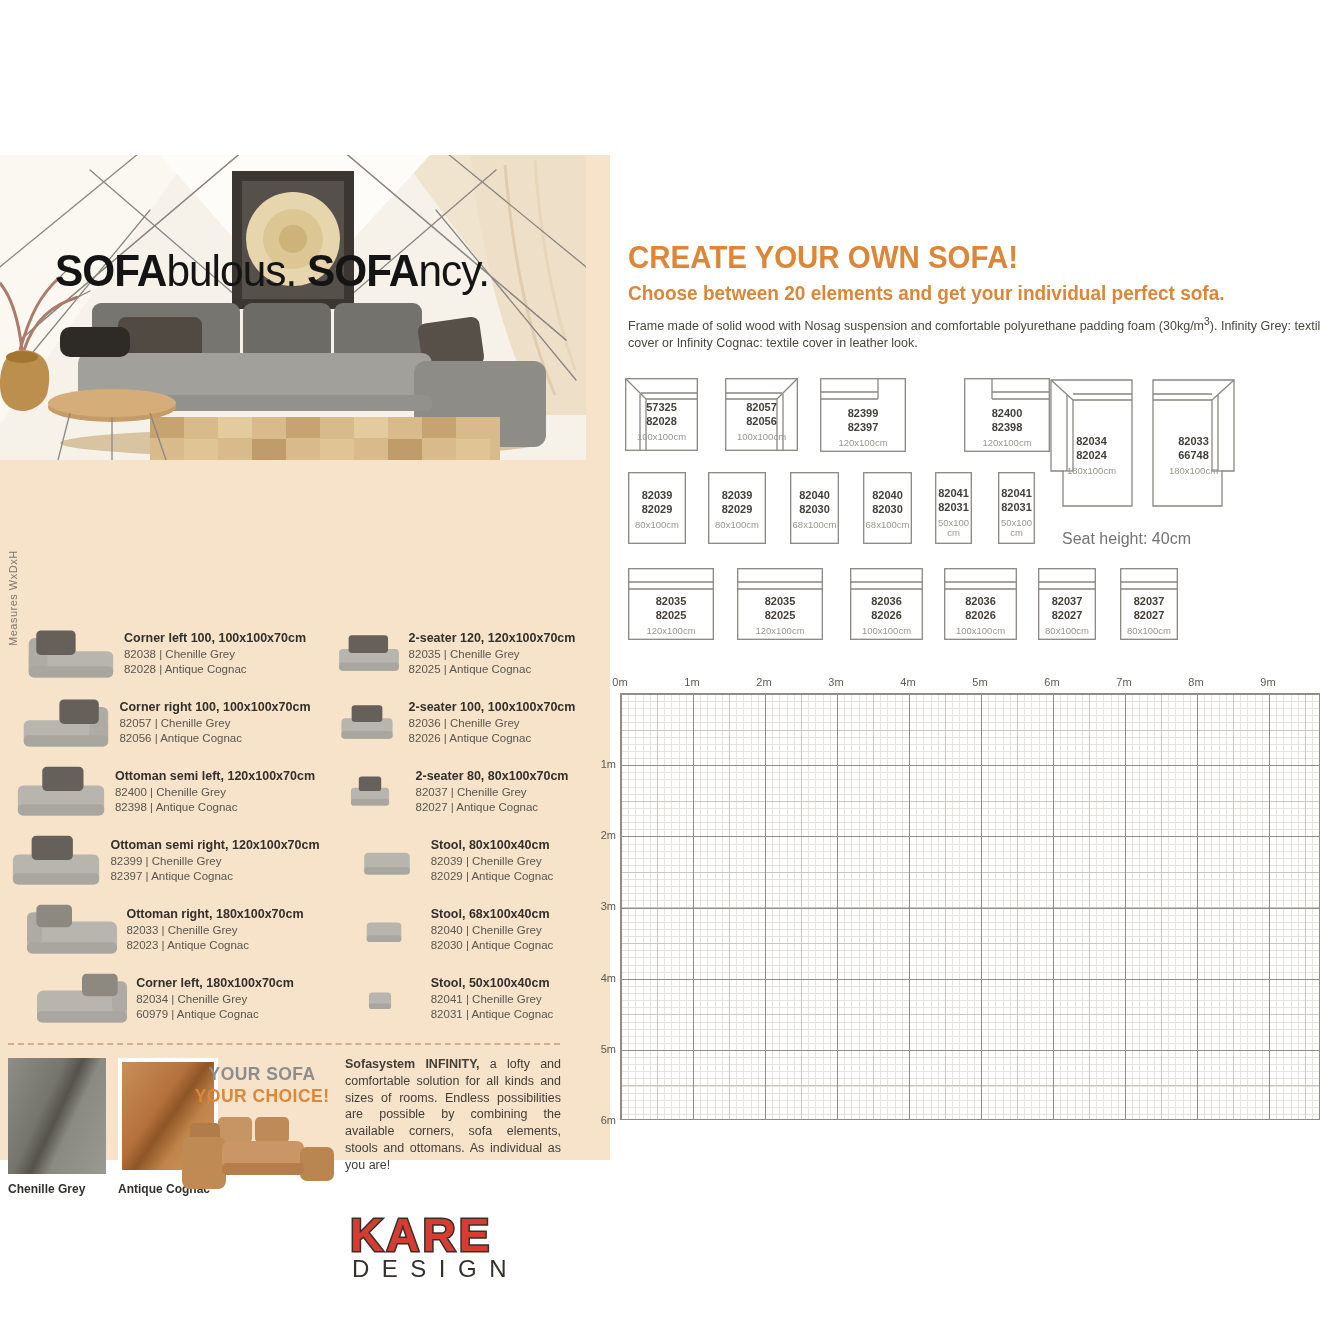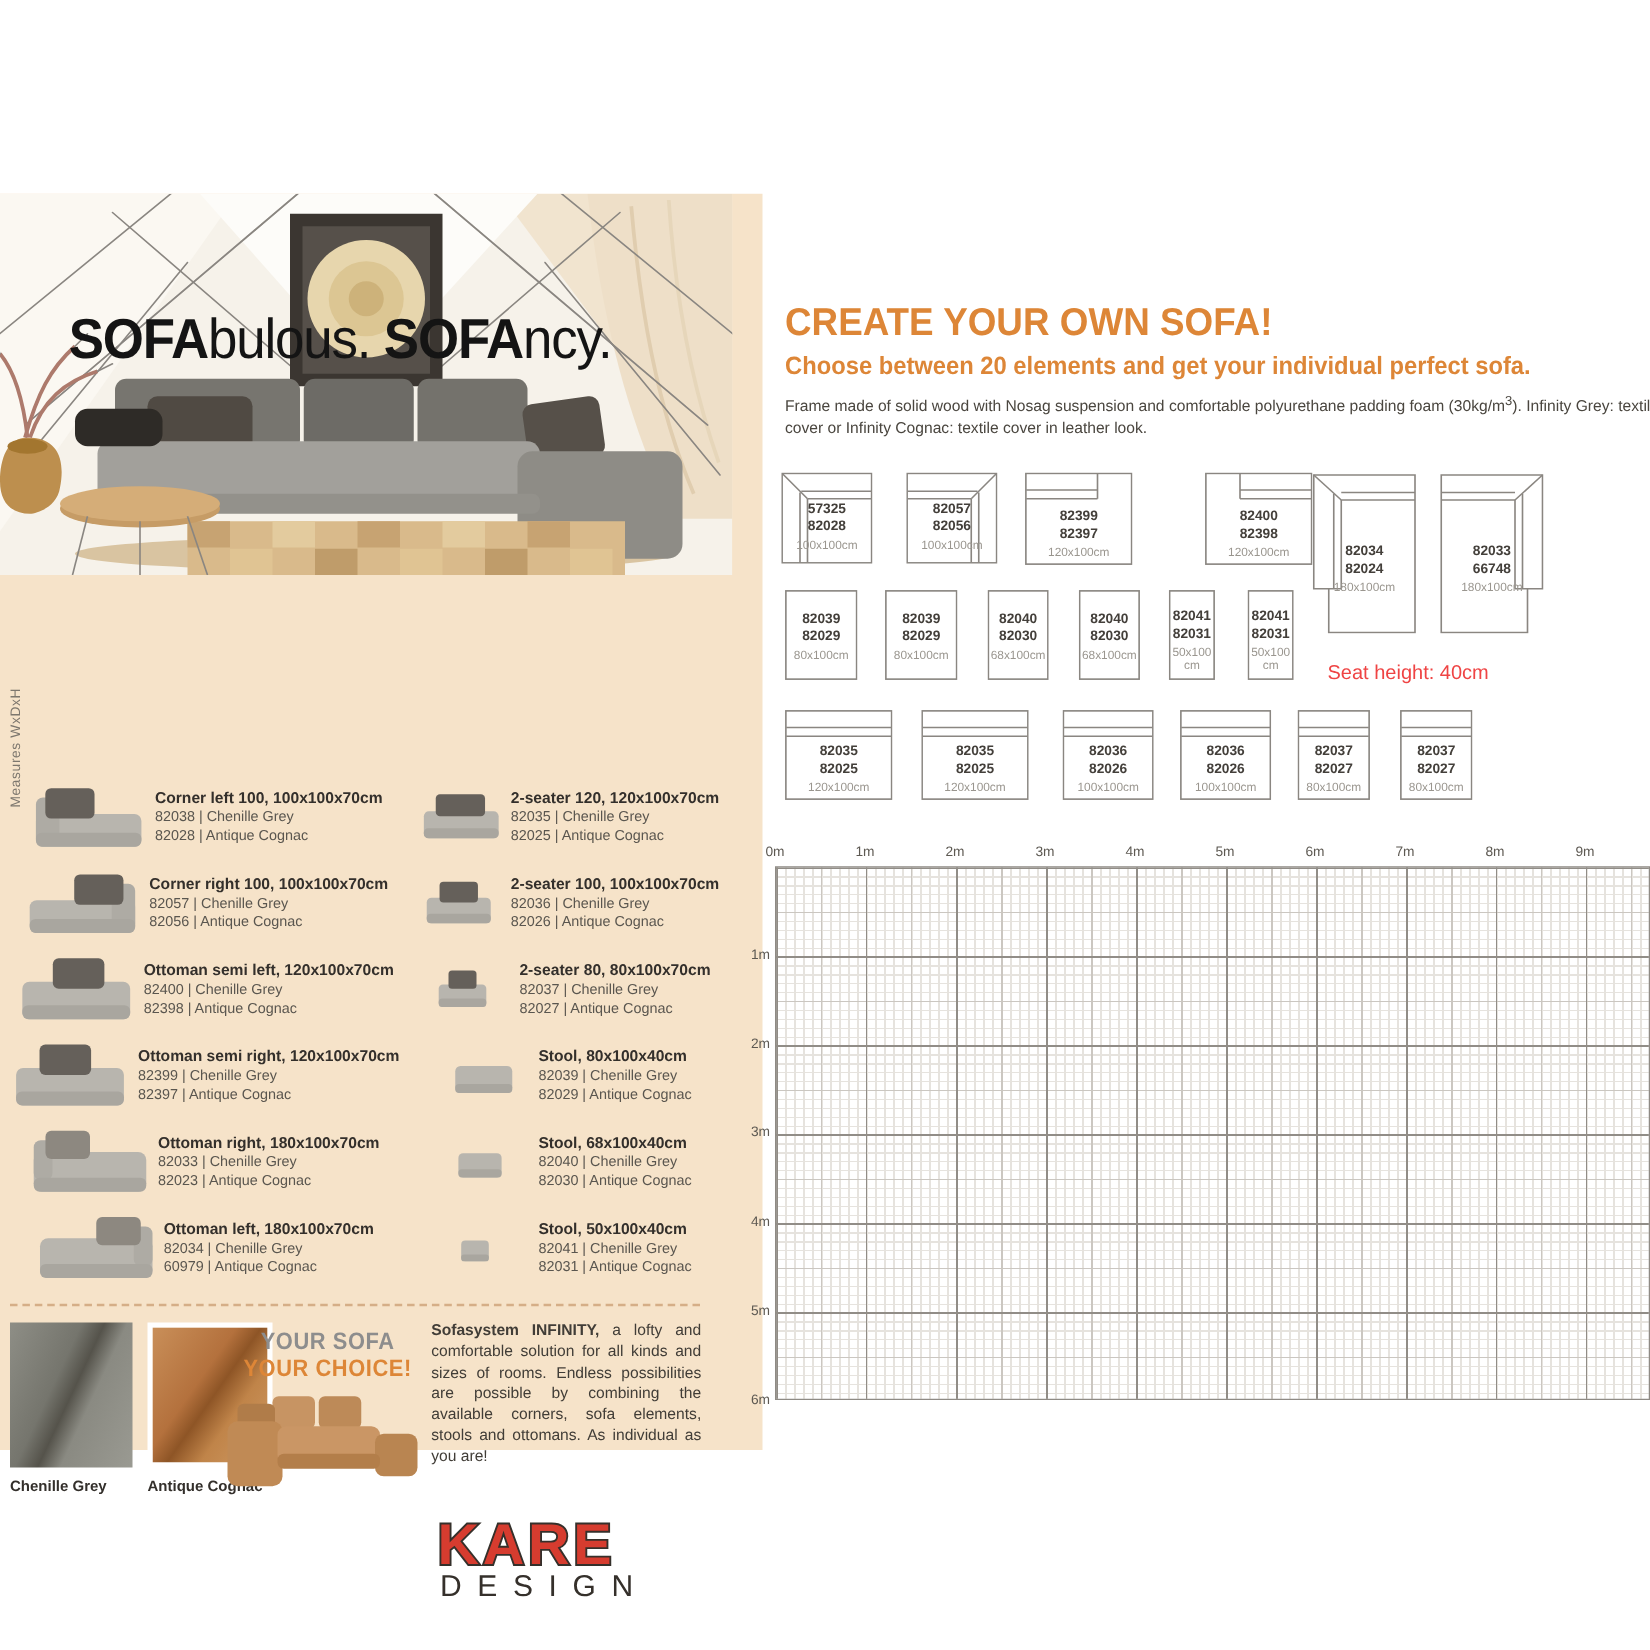--- a/index.html
+++ b/index.html
@@ -50,21 +50,21 @@
   .ch1{font-size:31px;font-weight:bold;color:#dd8637;letter-spacing:0;transform:scaleX(.95);transform-origin:left;white-space:nowrap;}
   .ch2{font-size:20px;font-weight:bold;color:#dd8637;margin-top:6px;transform:scaleX(.95);transform-origin:left;white-space:nowrap;}
   .cbody{left:628px;top:315px;width:705px;font-size:12.5px;line-height:1.38;color:#4a463f;}
 
   
   .diag{box-sizing:border-box;}
   .diag svg{position:absolute;left:0;top:0;}
   .dlabel{position:absolute;left:0;right:0;text-align:center;}
   .dcode{font-size:11px;font-weight:bold;color:#433f3a;line-height:1.3;}
   .dsize{font-size:9.5px;color:#9a968f;margin-top:3px;line-height:1.05;}
-  .seat-height{left:1062px;top:530px;font-size:16px;color:#ef4444;}
+  .seat-height{left:1062px;top:530px;font-size:16px;color:#737373;}
 
   
   .planner{left:620px;top:693px;width:700px;height:427px;border:1px solid #8f8b85;box-sizing:border-box;
     background-image:
       repeating-linear-gradient(to right,#918d87 0,#918d87 1px,transparent 1px,transparent 72px),
       repeating-linear-gradient(to bottom,#918d87 0,#918d87 1px,transparent 1px,transparent 71.17px),
       repeating-linear-gradient(to right,#cbc7c1 0,#cbc7c1 1px,transparent 1px,transparent 36px),
       repeating-linear-gradient(to bottom,#cbc7c1 0,#cbc7c1 1px,transparent 1px,transparent 35.58px),
       repeating-linear-gradient(to right,#e6e3de 0,#e6e3de 1px,transparent 1px,transparent 7.2px),
       repeating-linear-gradient(to bottom,#e6e3de 0,#e6e3de 1px,transparent 1px,transparent 7.12px);}
@@ -241,21 +241,21 @@
       <div class="prod">
         <div class="thumbwrap">
           <svg width="96" height="60" viewBox="0 0 100 64">
               <rect x="2" y="24" width="96" height="34" rx="7" fill="#b8b5ae"></rect>
               <rect x="82" y="14" width="16" height="34" rx="6" fill="#aeaba4"></rect>
               <rect x="50" y="6" width="38" height="24" rx="5" fill="#8d8880"></rect>
               <rect x="2" y="46" width="96" height="12" rx="5" fill="#a9a69f"></rect>
             </svg>
         </div>
         <div class="ptxt">
-            <div class="ptitle">Ottoman left, 180x100x70cm</div>
+            <div class="ptitle">Corner left, 180x100x70cm</div>
             <div class="pline">82034 | Chenille Grey</div>
             <div class="pline">60979 | Antique Cognac</div>
           </div>
       </div>
     </div>
 
     <div class="abs pcol pcol2">
       <div class="prod">
         <div class="thumbwrap">
           <svg width="68" height="60" viewBox="0 0 100 64">

